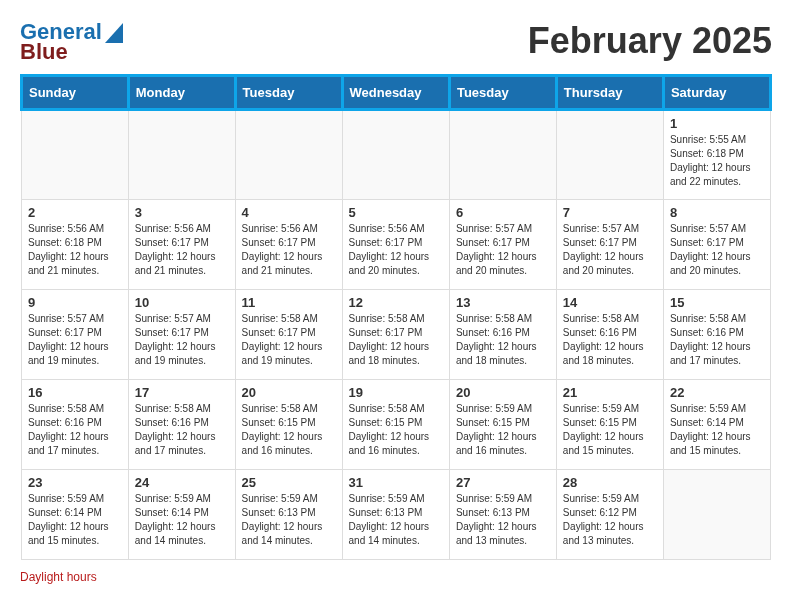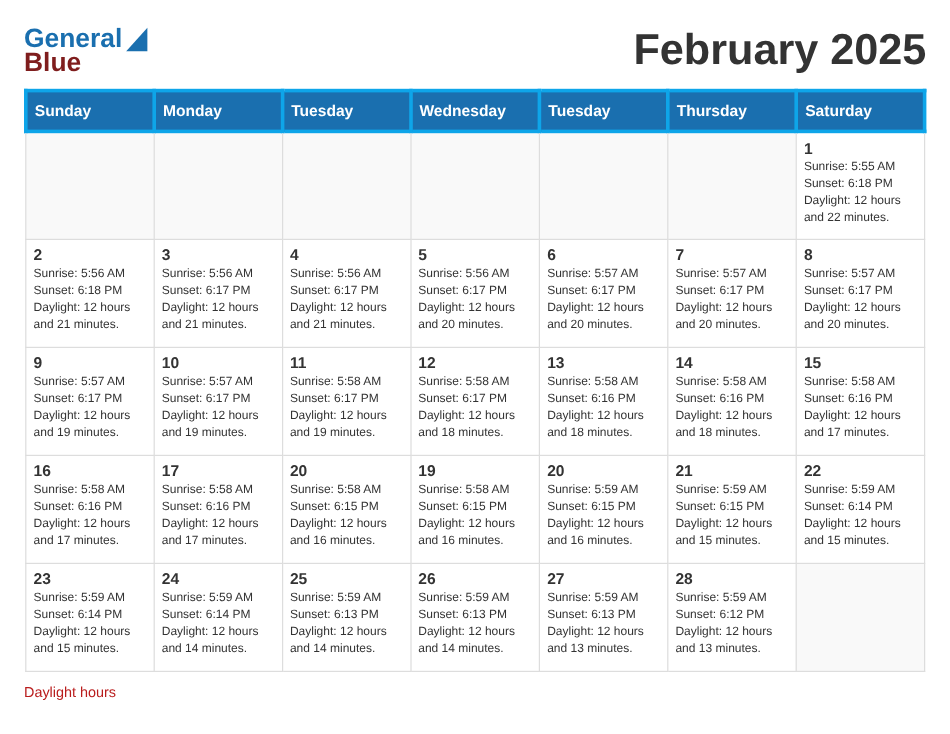--- a/index.html
+++ b/index.html
@@ -277,21 +277,21 @@
 Sunset: 6:14 PM
 Daylight: 12 hours and 14 minutes.</div>
         </td>
         <td>
           <span class="day-number">25</span>
           <div class="day-info">Sunrise: 5:59 AM
 Sunset: 6:13 PM
 Daylight: 12 hours and 14 minutes.</div>
         </td>
         <td>
-          <span class="day-number">26</span>
+          <span class="day-number">31</span>
           <div class="day-info">Sunrise: 5:59 AM
 Sunset: 6:13 PM
 Daylight: 12 hours and 14 minutes.</div>
         </td>
         <td>
           <span class="day-number">27</span>
           <div class="day-info">Sunrise: 5:59 AM
 Sunset: 6:13 PM
 Daylight: 12 hours and 13 minutes.</div>
         </td>

